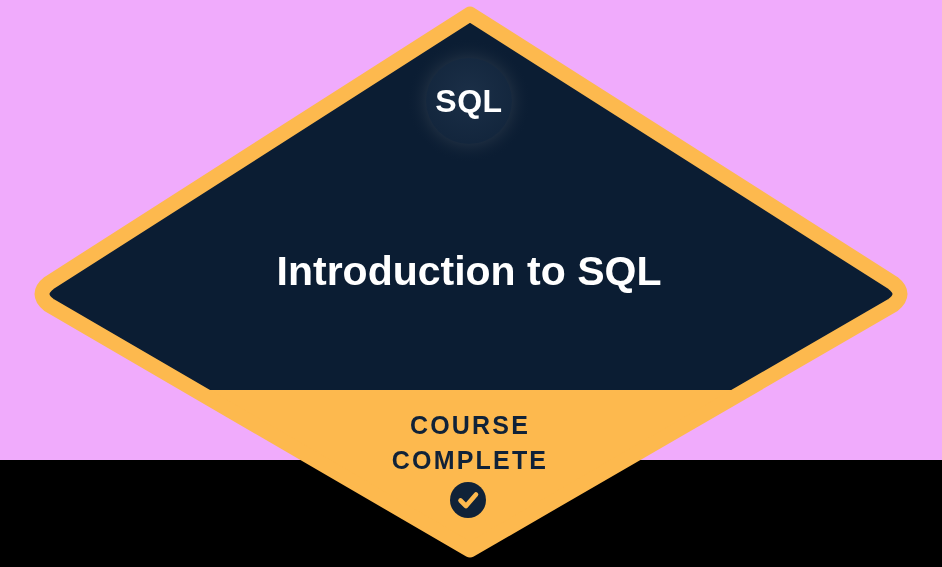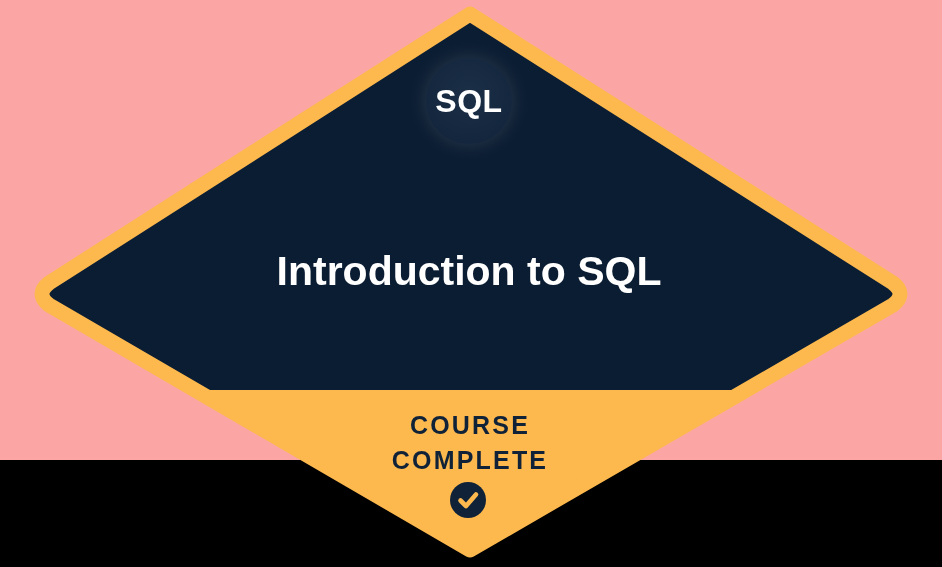--- a/index.html
+++ b/index.html
@@ -10,21 +10,21 @@
   body {
     width: 942px;
     height: 567px;
     overflow: hidden;
     font-family: "Liberation Sans", sans-serif;
   }
   #badge-stage {
     position: relative;
     width: 942px;
     height: 460px;
-    background: #fca5a5;
+    background: #f0abfc;
   }
   #badge-svg {
     position: absolute;
     left: 0;
     top: 0;
     width: 942px;
     height: 567px;
     display: block;
   }
   .svg-title {

